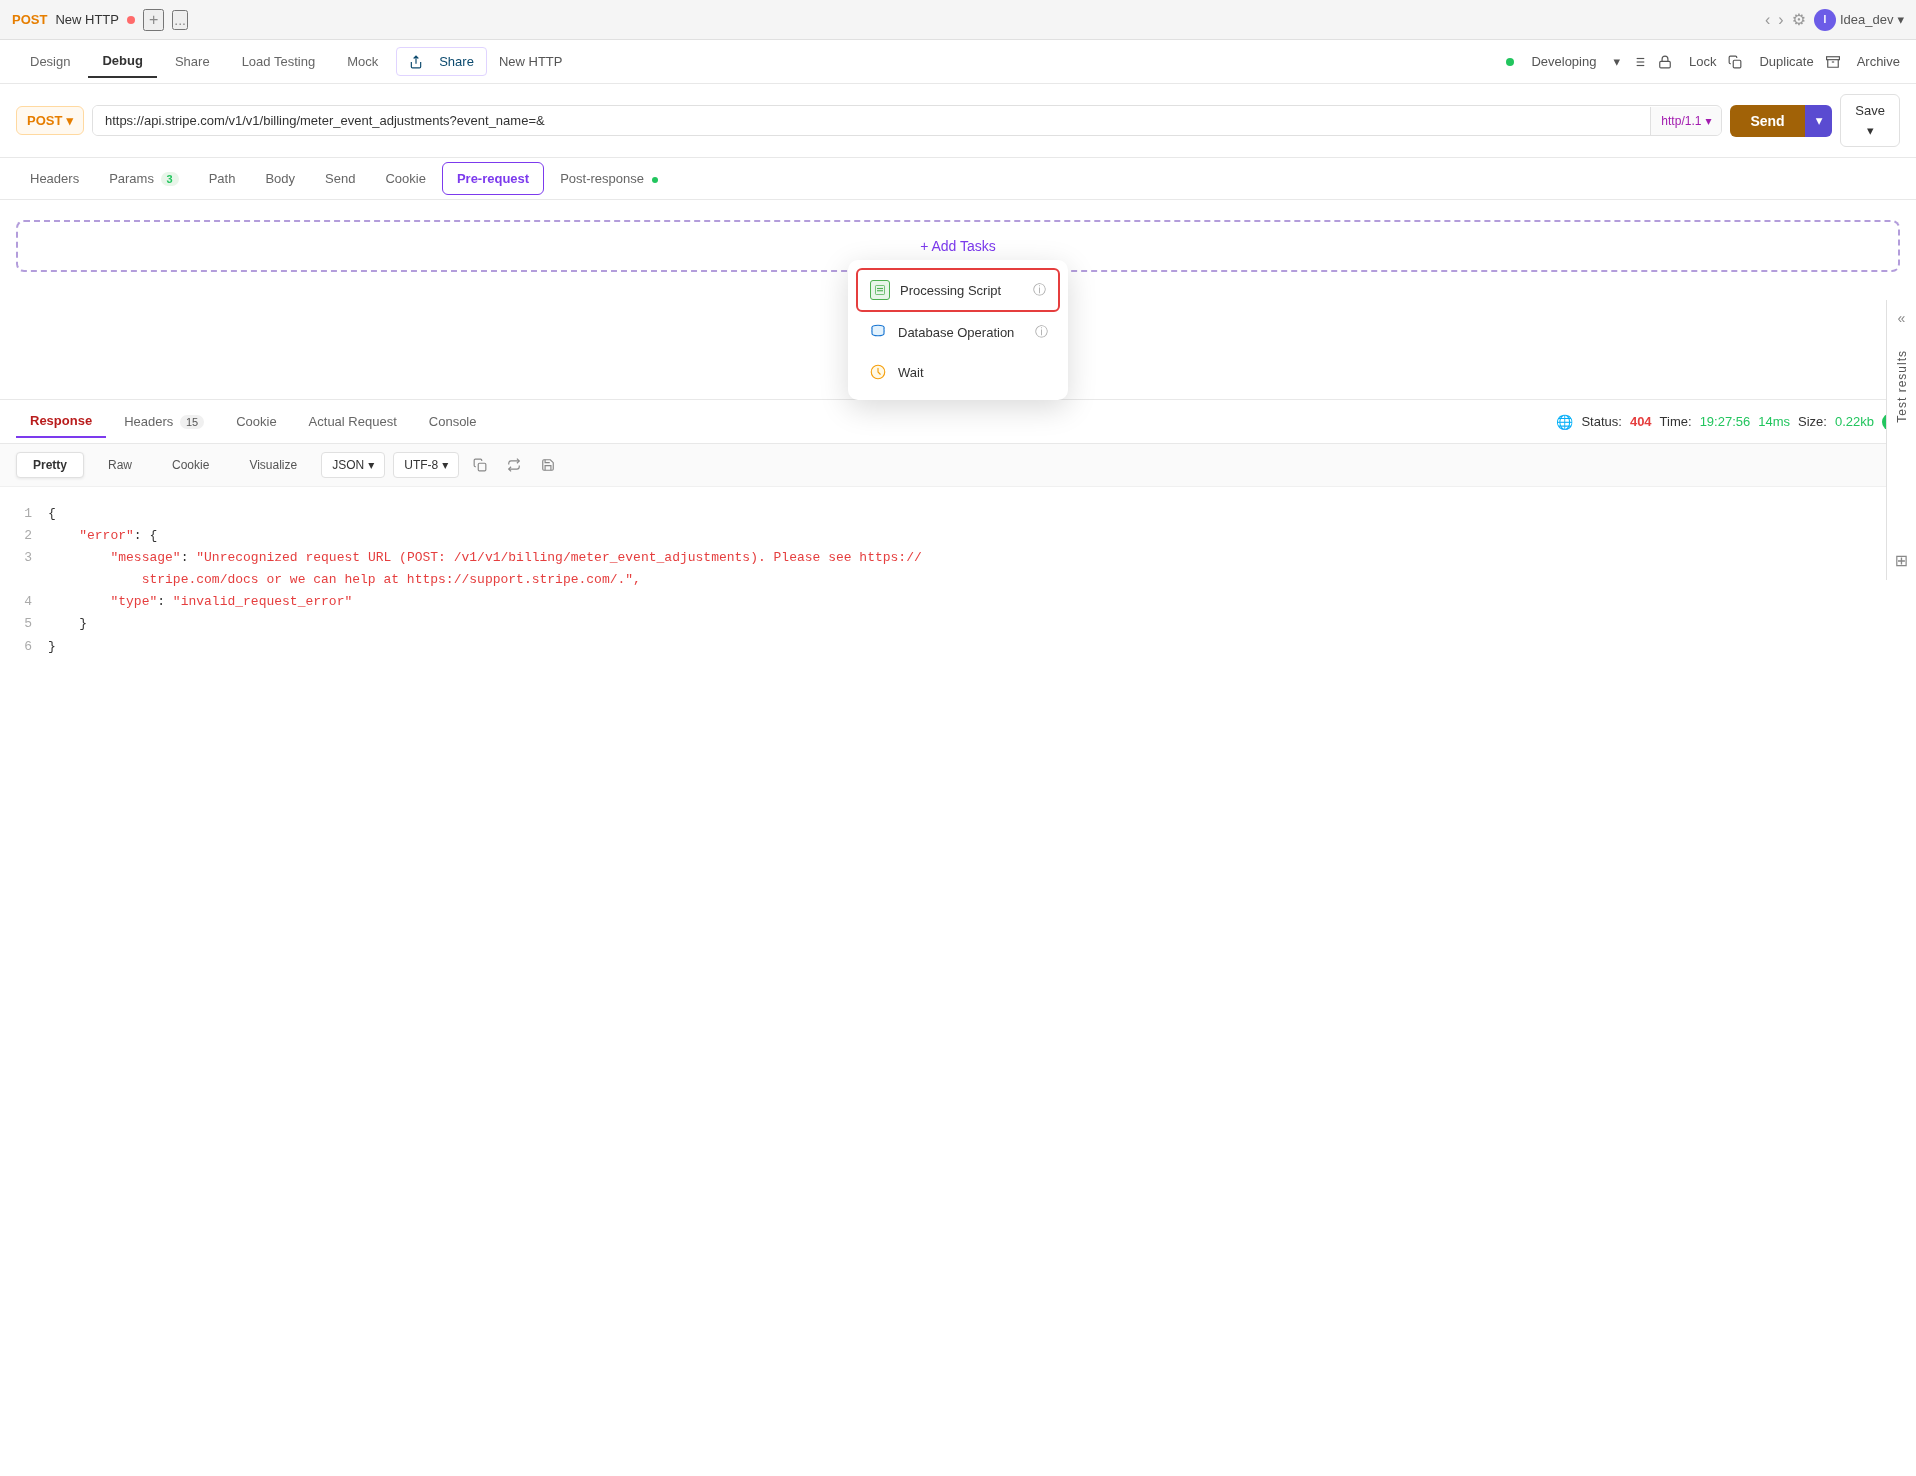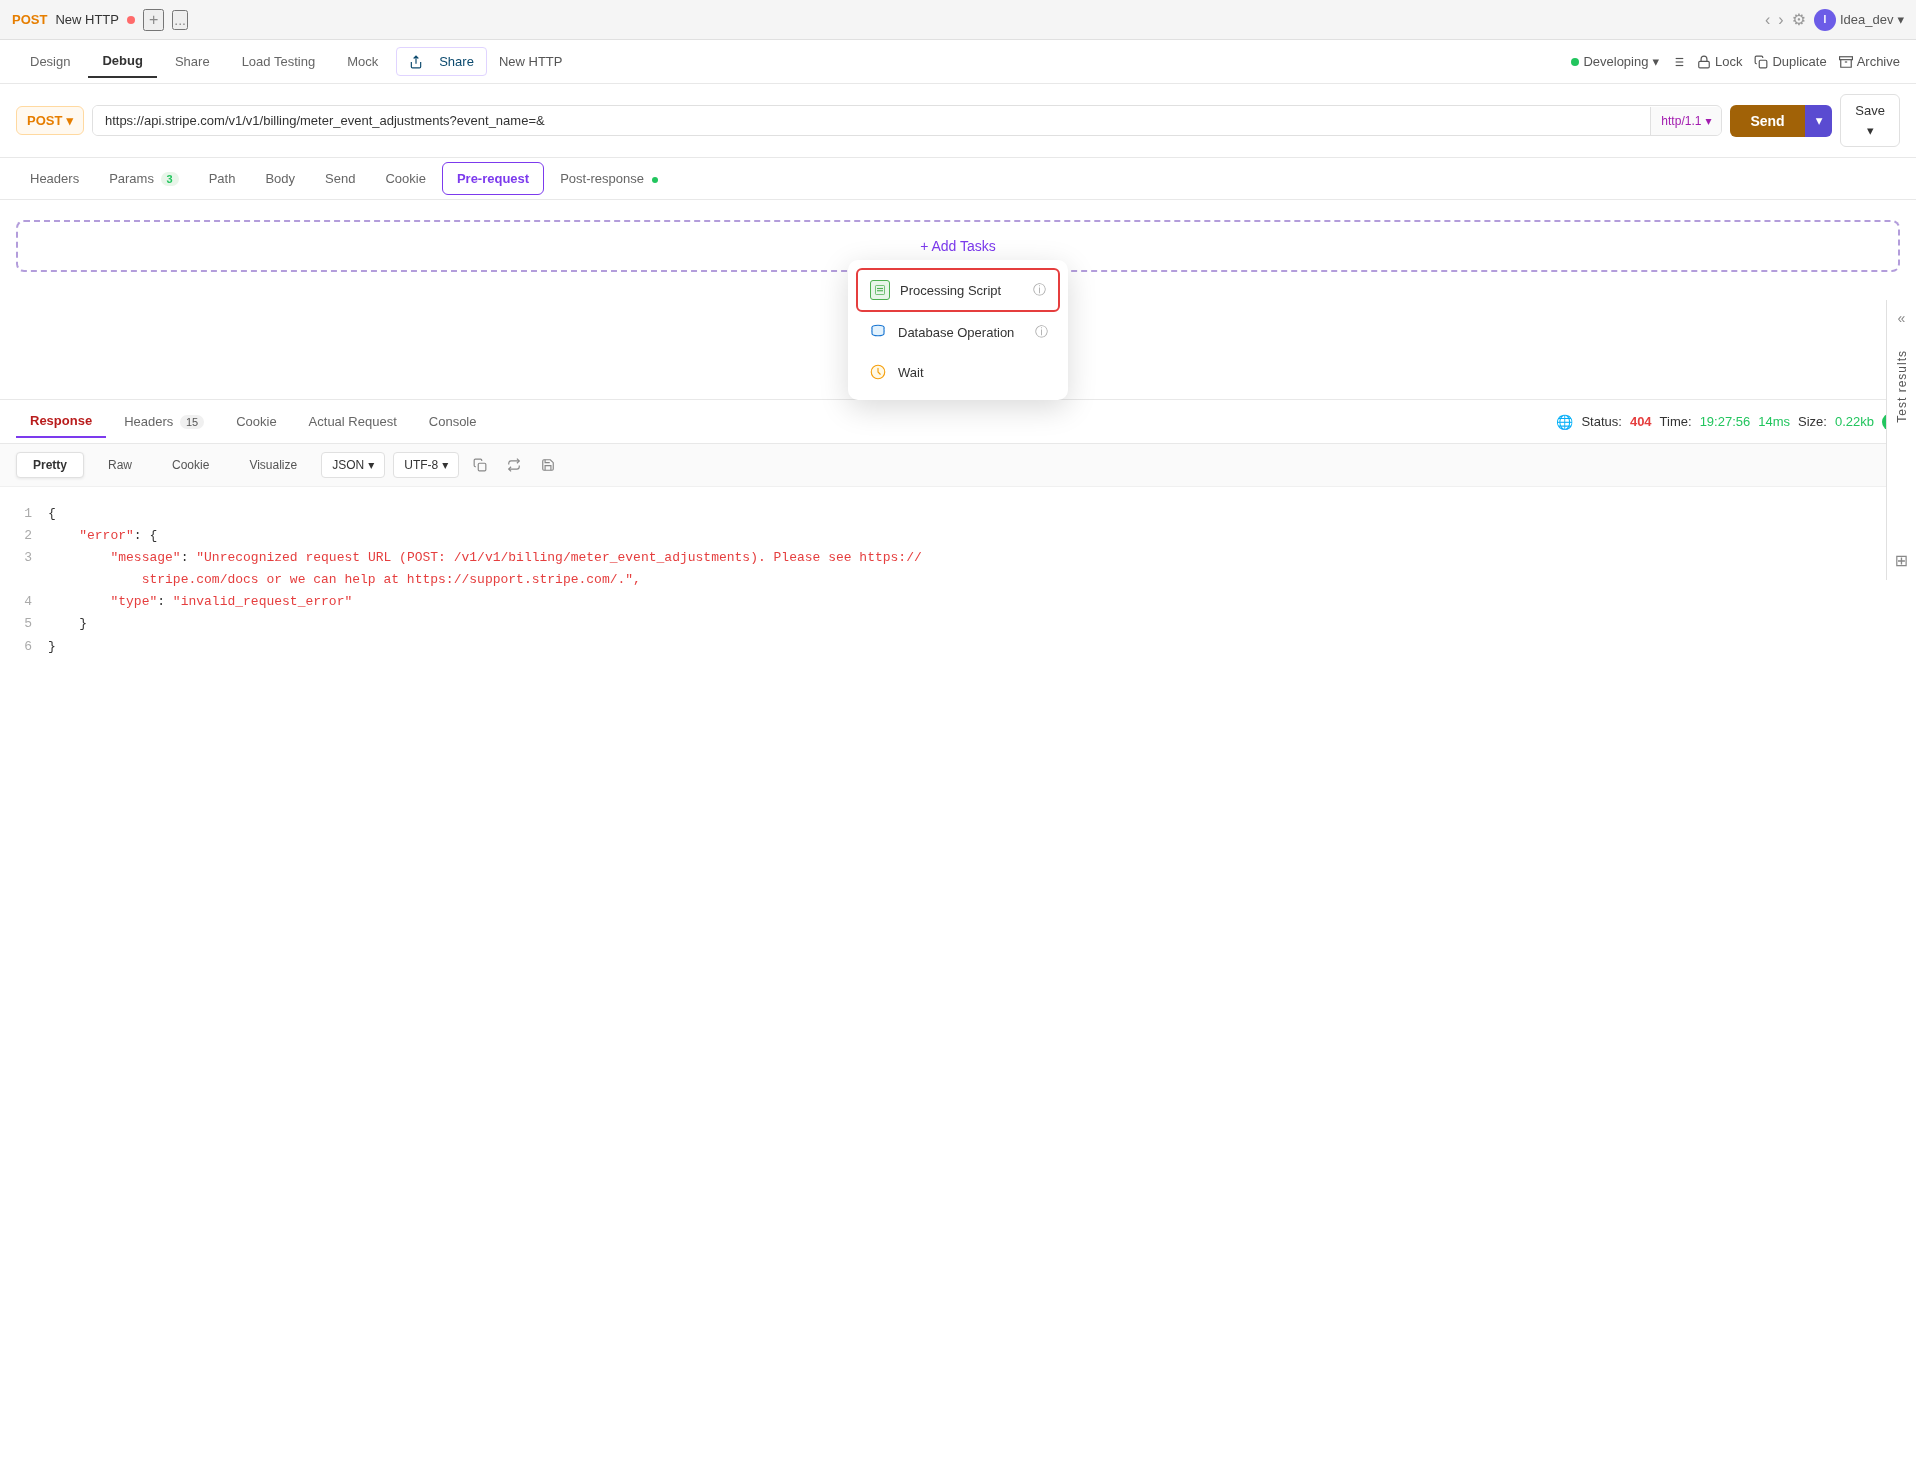--- a/index.html
+++ b/index.html
@@ -24,21 +24,21 @@
     .tab-bar {
       display: flex; align-items: center; padding: 0 16px; height: 44px;
       border-bottom: 1px solid #e8e8e8; background: #fff; gap: 4px;
     }
     .tab-item { padding: 8px 14px; font-size: 13px; color: #666; cursor: pointer; border-radius: 4px; }
     .tab-item.active { color: #333; font-weight: 600; border-bottom: 2px solid #333; border-radius: 0; }
     .tab-share { display: flex; align-items: center; gap: 16px; padding: 6px 12px; color: #0c4a6e; font-size: 13px; cursor: pointer; border: 1px solid #e0d4ff; border-radius: 4px; }
     .tab-name { color: #555; font-size: 13px; padding: 0 8px; }
     .tab-actions { margin-left: auto; display: flex; align-items: center; gap: 12px; }
     .status-dot { width: 8px; height: 8px; background: #22c55e; border-radius: 50%; display: inline-block; }
-    .action-btn { display: flex; align-items: center; gap: 4px; color: #555; font-size: 13px; cursor: pointer; }
+    .action-btn { display: flex; align-items: center; gap: 17px; color: #555; font-size: 13px; cursor: pointer; }
     .action-btn svg { width: 14px; height: 14px; }
 
     
     .url-bar {
       display: flex; align-items: center; padding: 10px 16px; gap: 8px;
       border-bottom: 1px solid #e8e8e8; background: #fff;
     }
     .method-select {
       display: flex; align-items: center; gap: 4px;
       background: #fff9f0; border: 1px solid #ffd9a0; border-radius: 6px;

